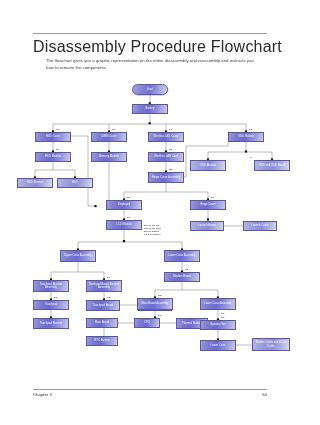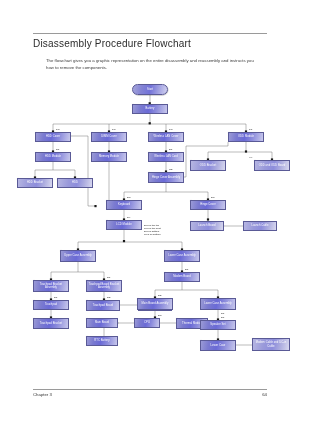--- a/index.html
+++ b/index.html
@@ -7,21 +7,21 @@
     width:300px;height:425px;background:#ffffff;
     font-family:"Liberation Sans", sans-serif;
     color:#000;overflow:hidden;position:relative;
   }
   .page{position:absolute;inset:0;}
 
   .top-rule{position:absolute;left:33px;top:33px;width:234px;height:1px;background:#9a9a9a;}
 
   .title{
     position:absolute;left:33px;top:38px;
-    font-size:10px;font-weight:400;letter-spacing:.2px;color:#2b2b2b;
+    font-size:16px;font-weight:400;letter-spacing:.2px;color:#2b2b2b;
     white-space:nowrap;
   }
 
   .intro{
     position:absolute;left:46px;top:58px;width:212px;
     font-size:4.3px;line-height:1.55;color:#3a3a3a;
   }
 
   
   .chart{position:absolute;left:0;top:82px;width:300px;height:300px;}

